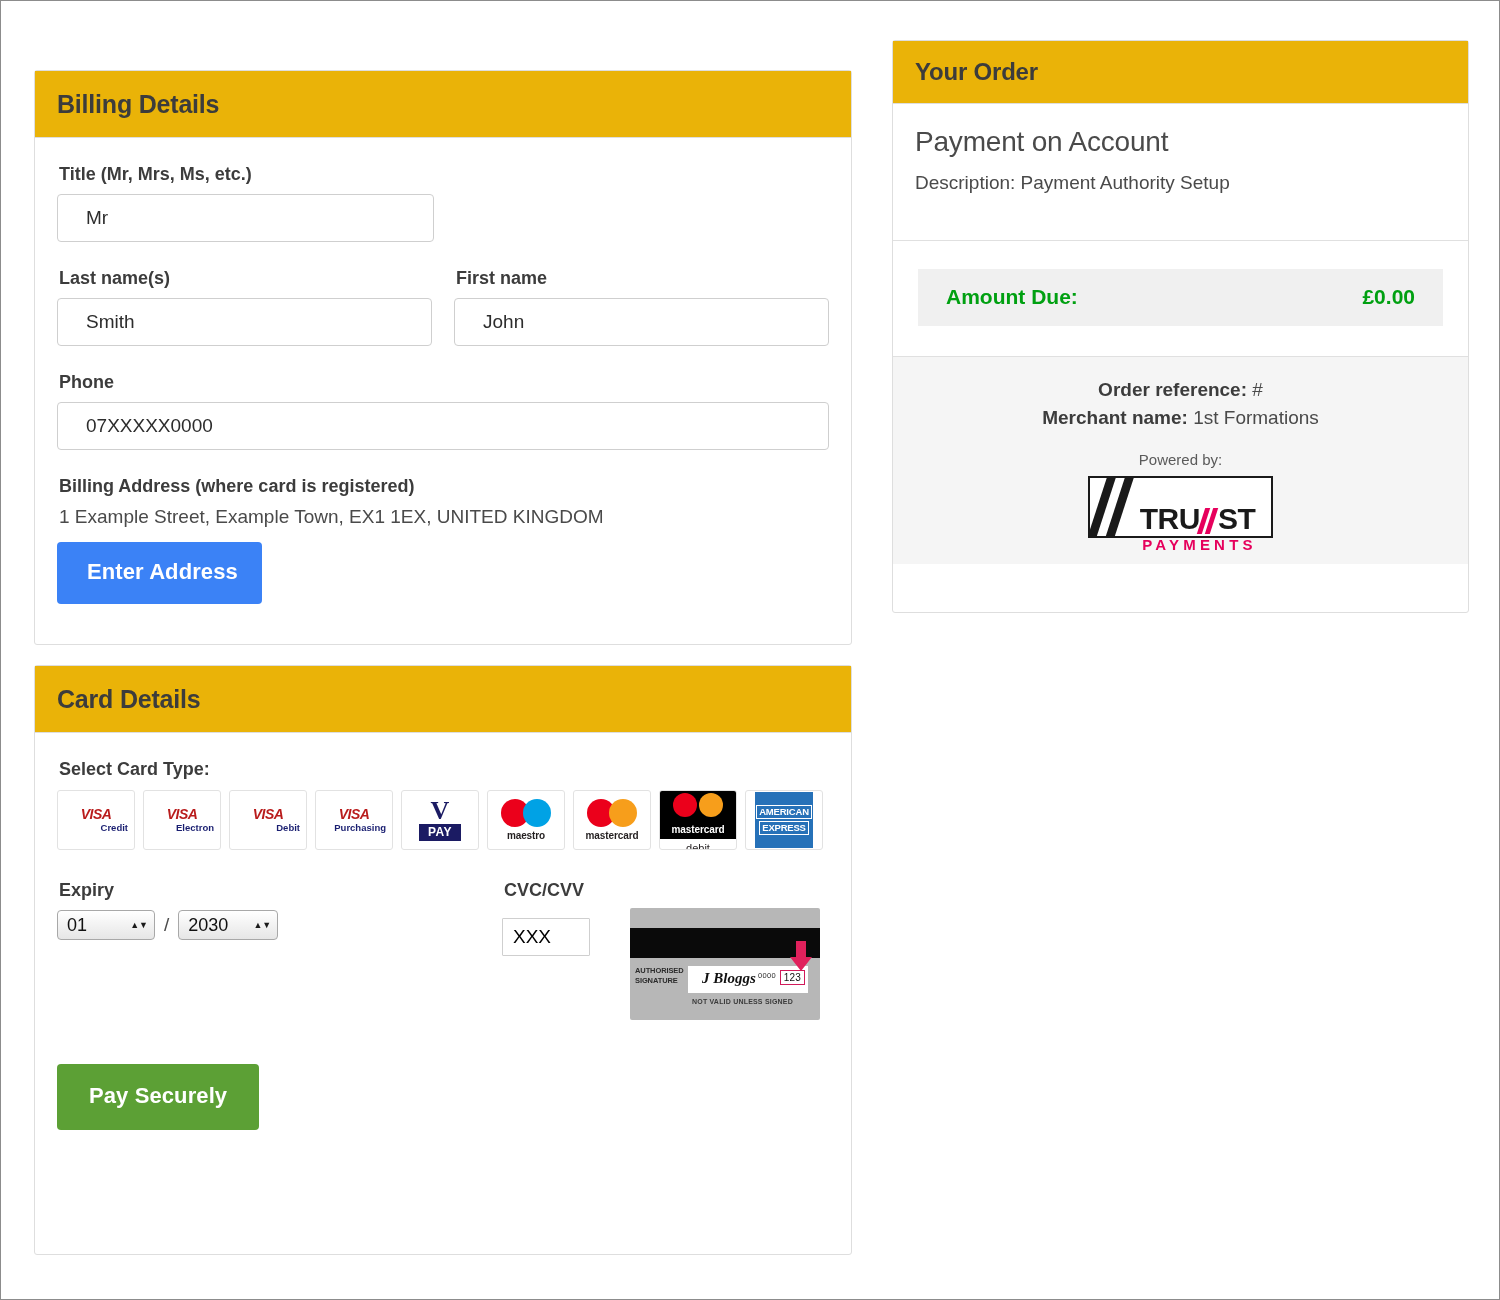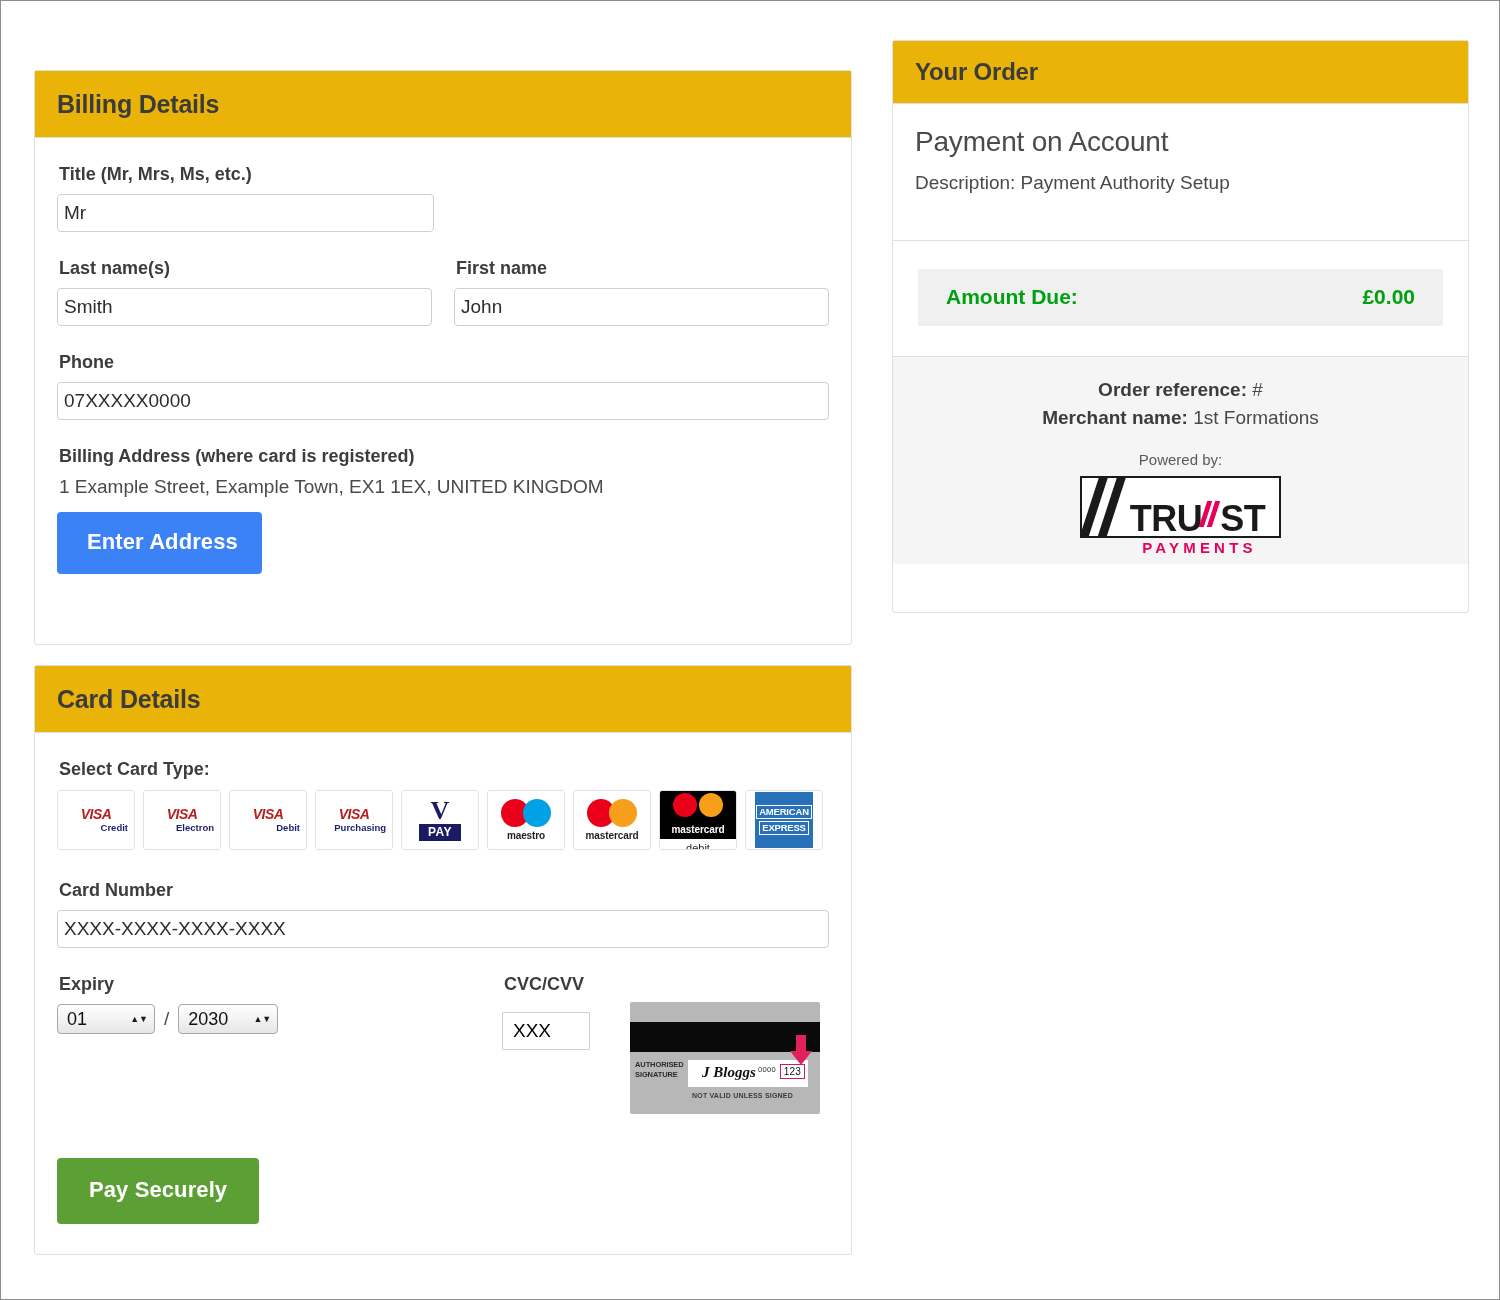--- a/index.html
+++ b/index.html
@@ -44,22 +44,22 @@
 
   .field-label {
     font-size: 18px;
     font-weight: bold;
     color: #3c3c3c;
     margin: 0 0 9px 2px;
   }
   .txt {
     display: block;
     width: 100%;
-    height: 38px;
-    padding: 6px 6px;
+    height: 48px;
+    padding: 6px 28px;
     font-size: 19px;
     font-family: "Liberation Sans", sans-serif;
     color: #2d2d2d;
     background: #ffffff;
     border: 1px solid #cfcfcf;
     border-radius: 4px;
     outline: none;
   }
   .row2 { display: flex; gap: 22px; }
   .row2 > div { flex: 1; }
@@ -301,22 +301,22 @@
     background: #1a1a1a; transform: skewX(-18deg);
   }
   .tp-slashes span.s1 { left: 6px; }
   .tp-slashes span.s2 { left: 24px; }
   .tp-text {
     display: flex; flex-direction: column;
     justify-content: center; align-items: center;
     padding: 0 14px 0 4px;
   }
   .tp-tru {
-    font-size: 36px; font-weight: bold; color: #1a1a1a;
-    letter-spacing: -0.5px; line-height: 1; display: flex; align-items: flex-start; margin-top: 41px;
+    font-size: 30px; font-weight: bold; color: #1a1a1a;
+    letter-spacing: -0.5px; line-height: 1; display: flex; align-items: flex-end; margin-top: 41px;
   }
   .tp-mid { display: inline-flex; margin: 0 1px; }
   .tp-mid i {
     display: block; width: 5px; height: 26px; background: #e6005c;
     transform: skewX(-18deg); margin-right: 3px;
   }
   .tp-pay {
     font-size: 15px; color: #e6005c; font-weight: bold;
     letter-spacing: 4.2px; line-height: 1; margin-top: 3px;
     margin-left: 4px;
@@ -427,24 +427,20 @@
 
         <div class="ct" style="padding:0">
           <span class="amex-box">
             <span class="amex-l">AMERICAN</span>
             <span class="amex-l">EXPRESS</span>
           </span>
         </div>
 
       </div>
 
-      <div class="blk">
-        <div class="field-label">Card Number</div>
-        <input class="txt" type="text" value="XXXX-XXXX-XXXX-XXXX" style="">
-      </div>
 
       <div class="exp-cvc">
         <div class="exp-col">
           <div class="field-label">Expiry</div>
           <div class="sel-wrap">
             <span class="sel-holder">
               <select class="sel" style="width:98px">
                 <option>01</option>
               </select>
               <span class="spin">▲▼</span>

